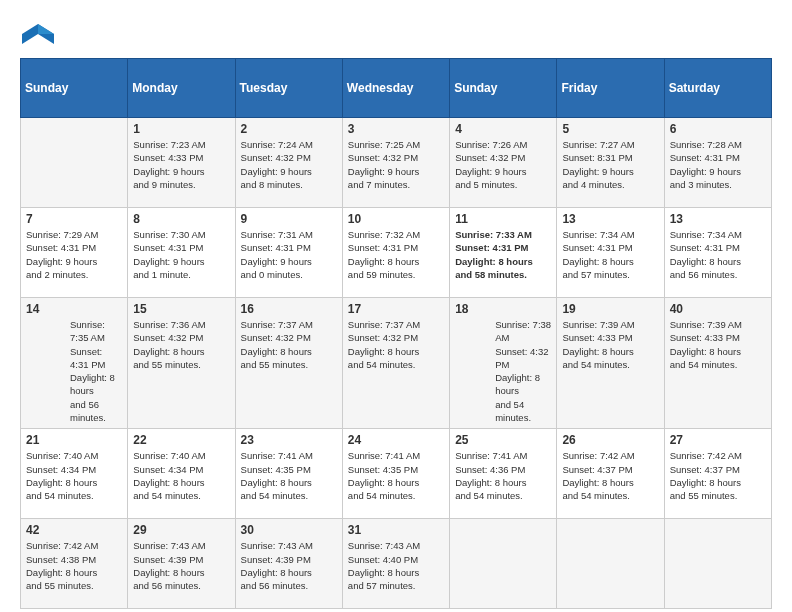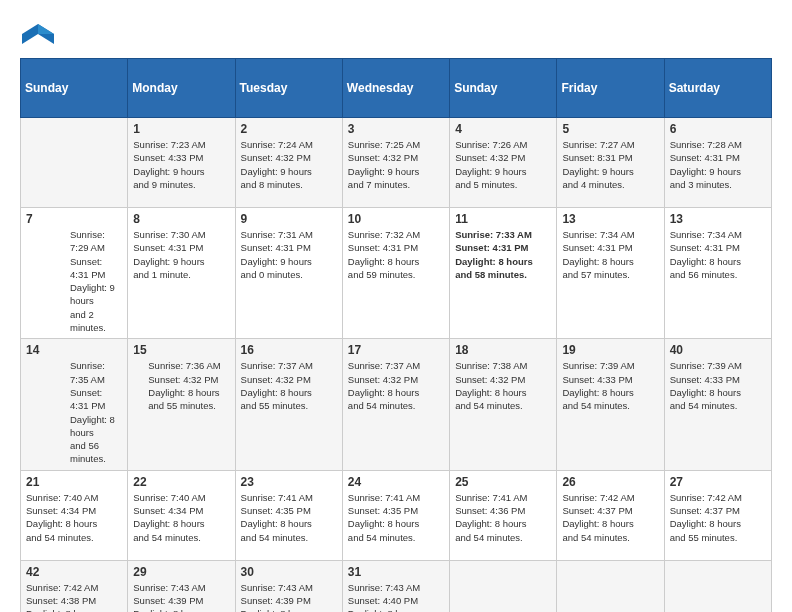--- a/index.html
+++ b/index.html
@@ -168,21 +168,21 @@
           <span class="day-num">6</span>
           <div class="day-info" style="white-space: pre-line;">Sunrise: 7:28 AM
 Sunset: 4:31 PM
 Daylight: 9 hours
 and 3 minutes.</div>
         </td>
       </tr>
       <tr>
         <td>
           <span class="day-num">7</span>
-          <div class="day-info" style="white-space: pre-line; margin-left: 44px;">Sunrise: 7:29 AM
+          <div class="day-info" style="white-space: pre-line;">Sunrise: 7:29 AM
 Sunset: 4:31 PM
 Daylight: 9 hours
 and 2 minutes.</div>
         </td>
         <td>
           <span class="day-num">8</span>
           <div class="day-info" style="white-space: pre-line;">Sunrise: 7:30 AM
 Sunset: 4:31 PM
 Daylight: 9 hours
 and 1 minute.</div>
@@ -226,42 +226,42 @@
       <tr>
         <td>
           <span class="day-num">14</span>
           <div class="day-info" style="white-space: pre-line; margin-left: 44px;">Sunrise: 7:35 AM
 Sunset: 4:31 PM
 Daylight: 8 hours
 and 56 minutes.</div>
         </td>
         <td>
           <span class="day-num">15</span>
-          <div class="day-info" style="white-space: pre-line; margin-left: 15px;">Sunrise: 7:36 AM
+          <div class="day-info" style="white-space: pre-line;">Sunrise: 7:36 AM
 Sunset: 4:32 PM
 Daylight: 8 hours
 and 55 minutes.</div>
         </td>
         <td>
           <span class="day-num">16</span>
           <div class="day-info" style="white-space: pre-line;">Sunrise: 7:37 AM
 Sunset: 4:32 PM
 Daylight: 8 hours
 and 55 minutes.</div>
         </td>
         <td>
           <span class="day-num">17</span>
           <div class="day-info" style="white-space: pre-line;">Sunrise: 7:37 AM
 Sunset: 4:32 PM
 Daylight: 8 hours
 and 54 minutes.</div>
         </td>
         <td>
           <span class="day-num">18</span>
-          <div class="day-info" style="white-space: pre-line;">Sunrise: 7:38 AM
+          <div class="day-info" style="white-space: pre-line; margin-left: 40px;">Sunrise: 7:38 AM
 Sunset: 4:32 PM
 Daylight: 8 hours
 and 54 minutes.</div>
         </td>
         <td>
           <span class="day-num">19</span>
           <div class="day-info" style="white-space: pre-line;">Sunrise: 7:39 AM
 Sunset: 4:33 PM
 Daylight: 8 hours
 and 54 minutes.</div>

